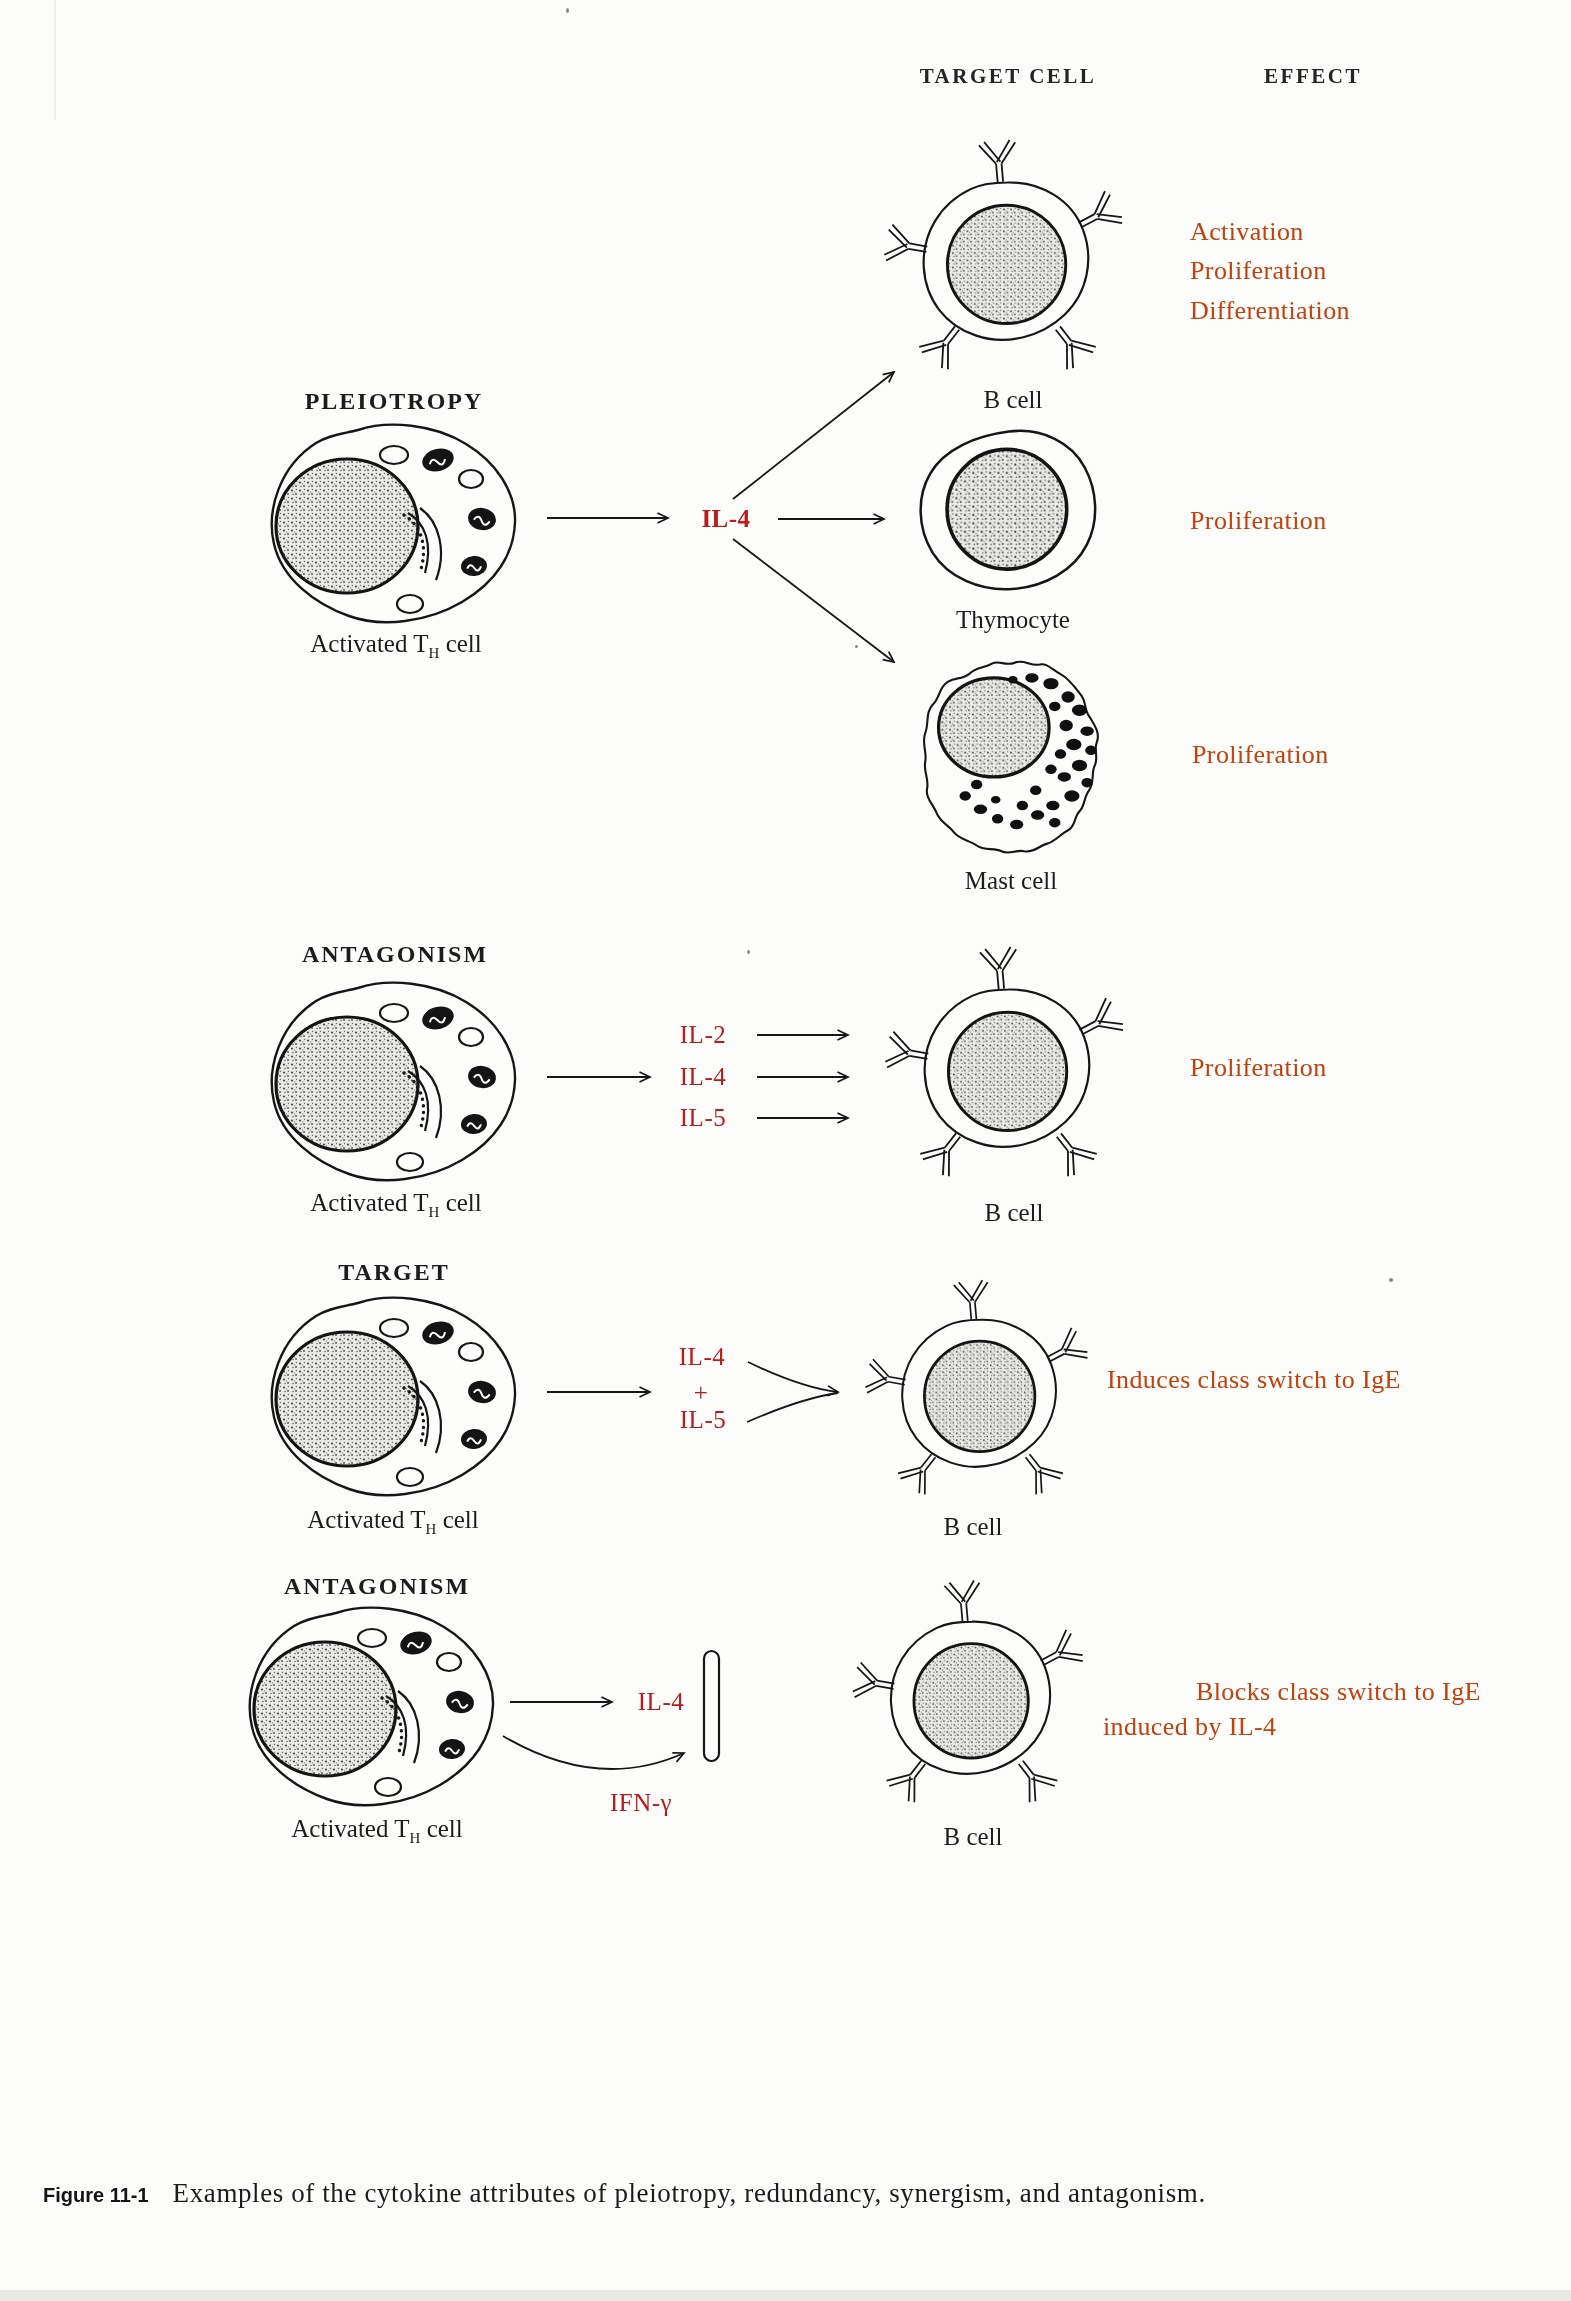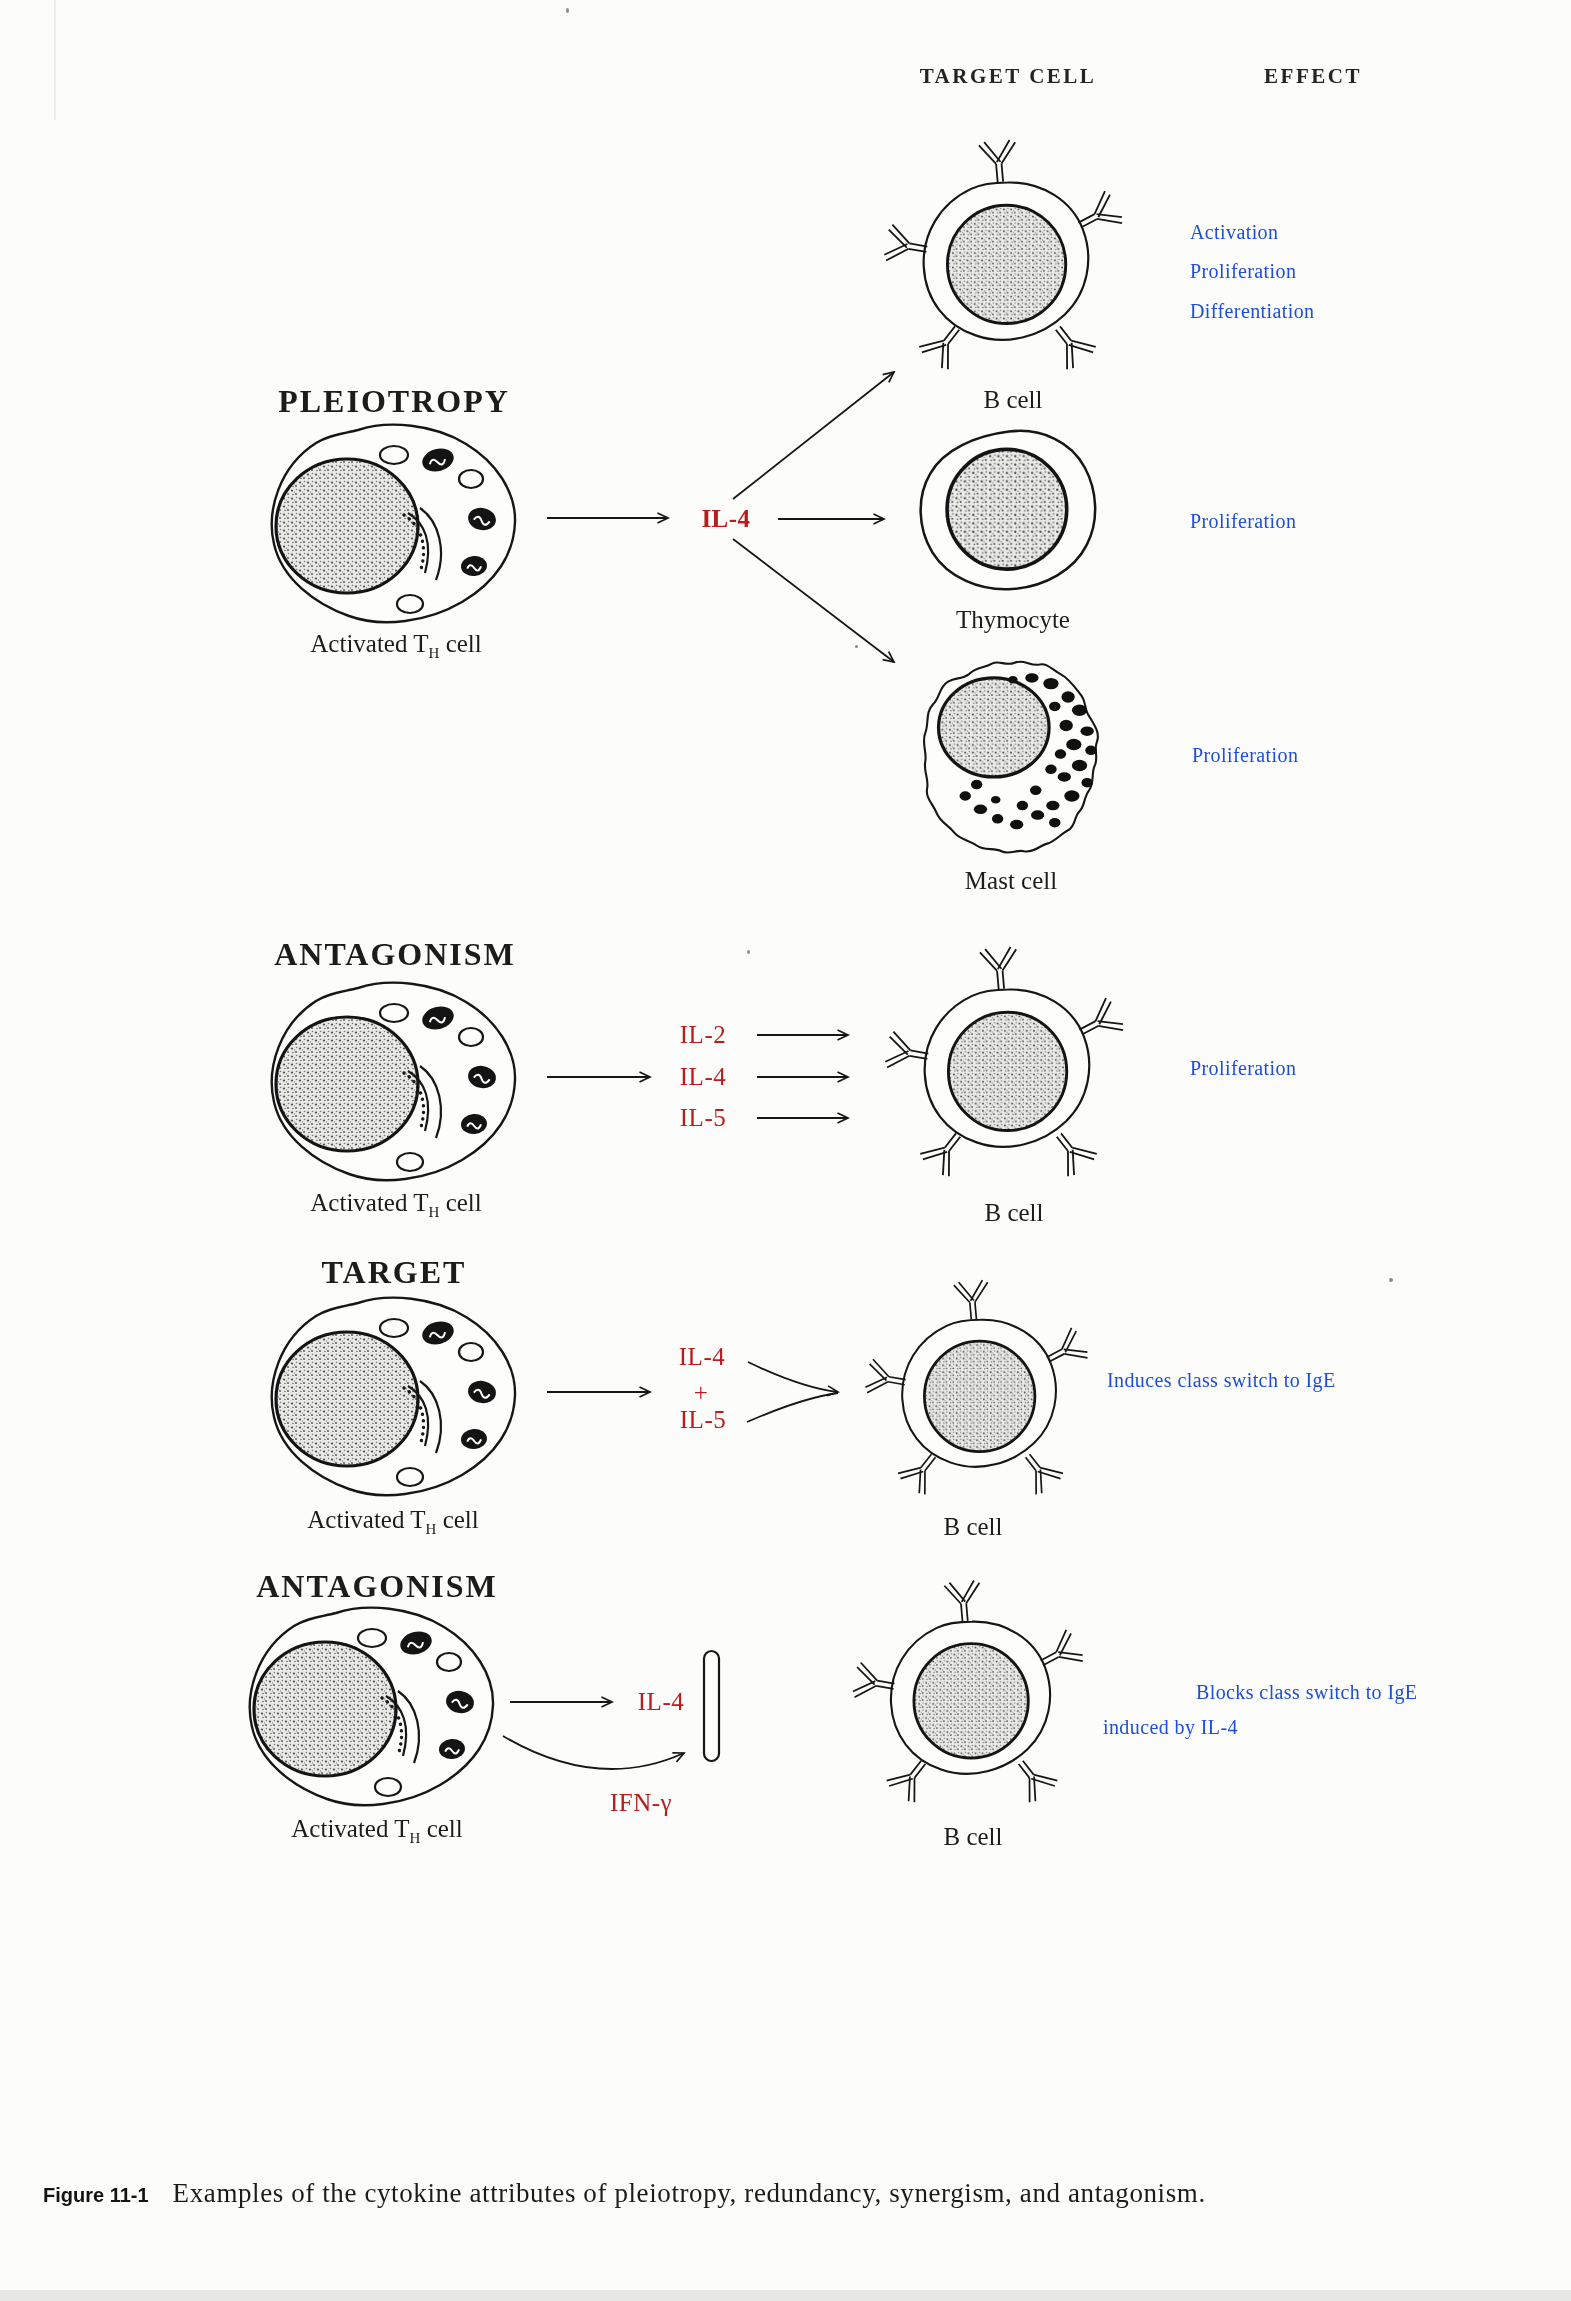--- a/index.html
+++ b/index.html
@@ -6,23 +6,23 @@
   body{
     width:1571px;height:2301px;position:relative;overflow:hidden;
     background:#fcfcfb;
     font-family:"Liberation Serif",serif;
   }
   .stage{position:absolute;inset:0;}
   svg.canvas{position:absolute;left:0;top:0;}
   .ctr{position:absolute;transform:translate(-50%,-50%);white-space:nowrap;text-align:center;}
   .lft{position:absolute;transform:translateY(-50%);white-space:nowrap;}
   .col-hdr{font-size:21px;font-weight:bold;letter-spacing:2.5px;color:#242424;}
-  .sec-title{font-size:32px;font-weight:bold;letter-spacing:2px;color:#1c1c1c;}
+  .sec-title{font-size:24px;font-weight:bold;letter-spacing:2px;color:#1c1c1c;}
   .lbl{font-size:25px;color:#1c1c1c;}
-  .lbl-lg{font-size:20px;color:#1d4ed8;letter-spacing:0.4px;}
+  .lbl-lg{font-size:26px;color:#c2410c;letter-spacing:0.4px;}
   .cyt{font-size:25px;color:#b91c1c;letter-spacing:0.5px;}
   .cyt-bold{font-weight:bold;}
   .subH{font-size:15px;vertical-align:-6px;}
   .caption{position:absolute;left:43px;top:2178px;white-space:nowrap;}
   .cap-prefix{font-family:"Liberation Sans",sans-serif;font-weight:bold;font-size:20px;color:#141414;}
   .cap-text{font-size:27px;color:#1c1c1c;letter-spacing:0.6px;margin-left:24px;}
   .bottom-strip{position:absolute;left:0;top:2290px;width:1571px;height:11px;background:#e7e7e6;}
   .left-edge{position:absolute;left:54px;top:0;width:2px;height:120px;background:#ededea;}
   .speck{position:absolute;background:#8a8a8a;border-radius:50%;}
 </style>

